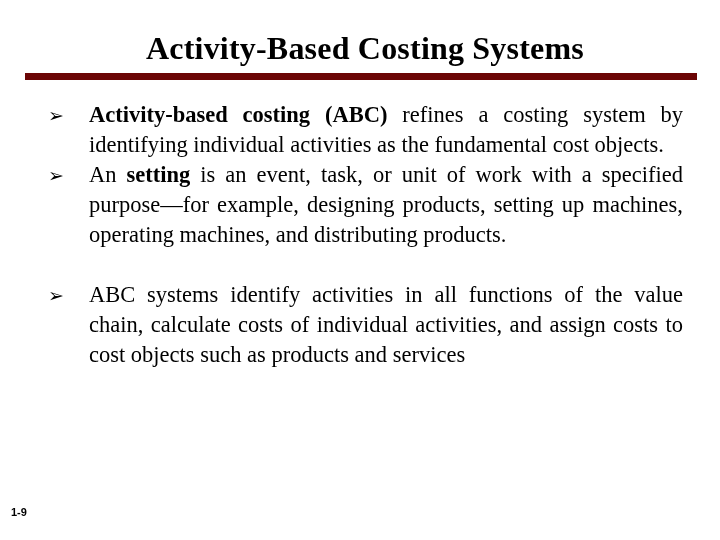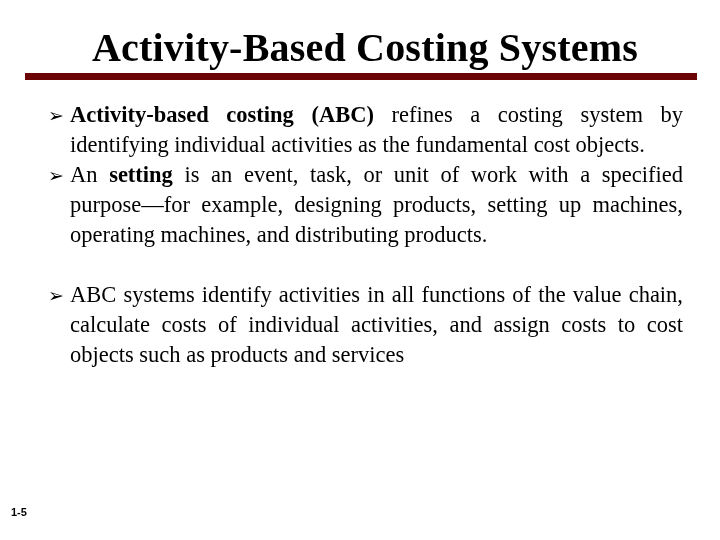--- a/index.html
+++ b/index.html
@@ -26,21 +26,21 @@
   
   .title-block {
     position: absolute;
     left: 0;
     top: 28px;
     width: 720px;
   }
   .slide-title {
     font-family: "Liberation Serif", "DejaVu Serif", serif;
     font-weight: bold;
-    font-size: 40px;
+    font-size: 32px;
     line-height: 40px;
     color: #000000;
     text-align: center;
     letter-spacing: 0.2px;
     white-space: nowrap;
     margin: 0;
     padding-left: 10px;
   }
   .title-rule {
     position: absolute;
@@ -79,20 +79,21 @@
   }
   .bullet-para .run-bold {
     font-weight: bold;
   }
   .bullet-para .run-normal {
     font-weight: normal;
   }
   
   .bullet-para .text-flow {
     display: block;
+    margin-left: 19px;
   }
 
   .gap-para {
     height: 30px;
   }
 
   
   .footer-number {
     position: absolute;
     left: 11px;
@@ -128,15 +129,15 @@
 
     <div class="gap-para"></div>
 
     <p class="bullet-para">
       <span class="bullet-glyph">➢</span>
       <span class="text-flow"><span class="run-normal">ABC systems identify activities in all functions of the value chain, calculate costs of individual activities, and assign costs to cost objects such as products and services</span></span>
     </p>
 
   </div>
 
-  <div class="footer-number">1-5</div>
+  <div class="footer-number">1-9</div>
 
 </div>
 
 </body></html>

